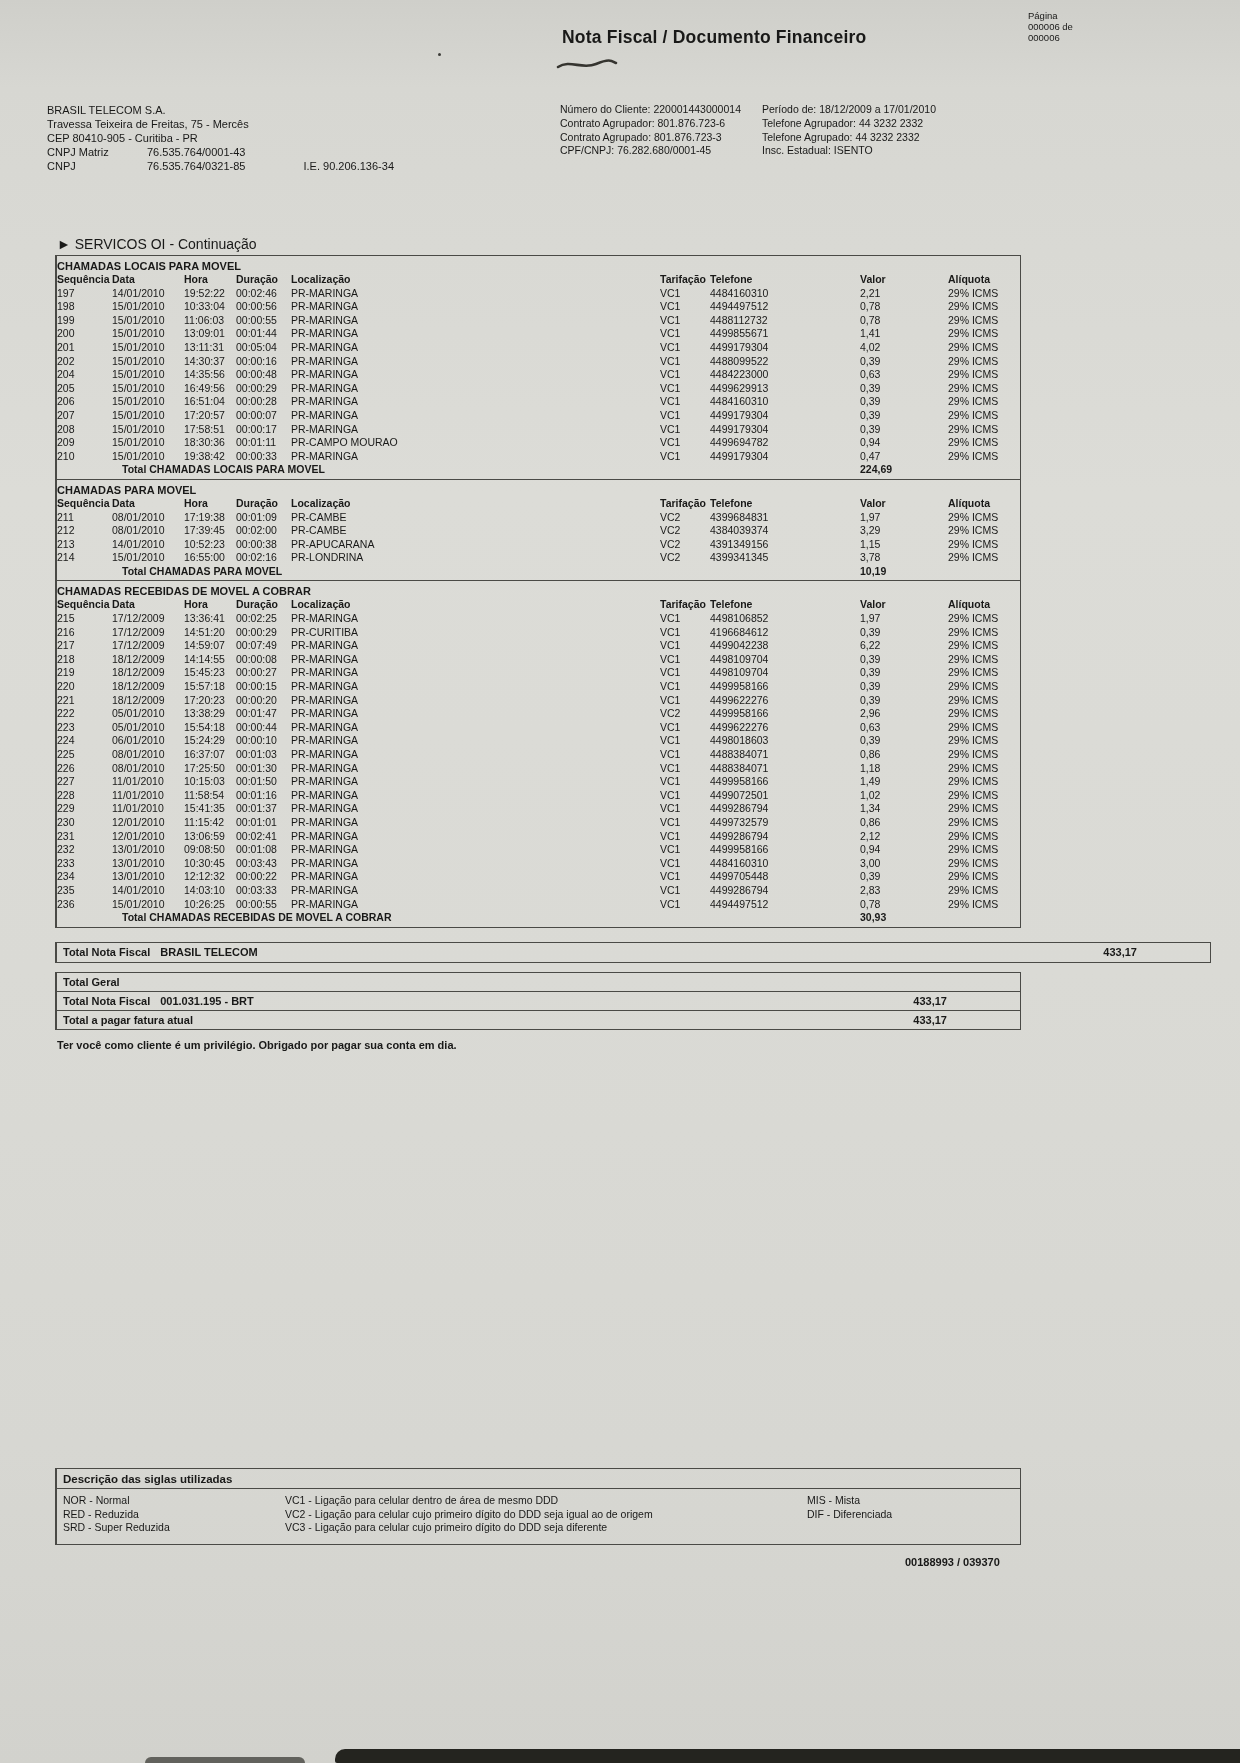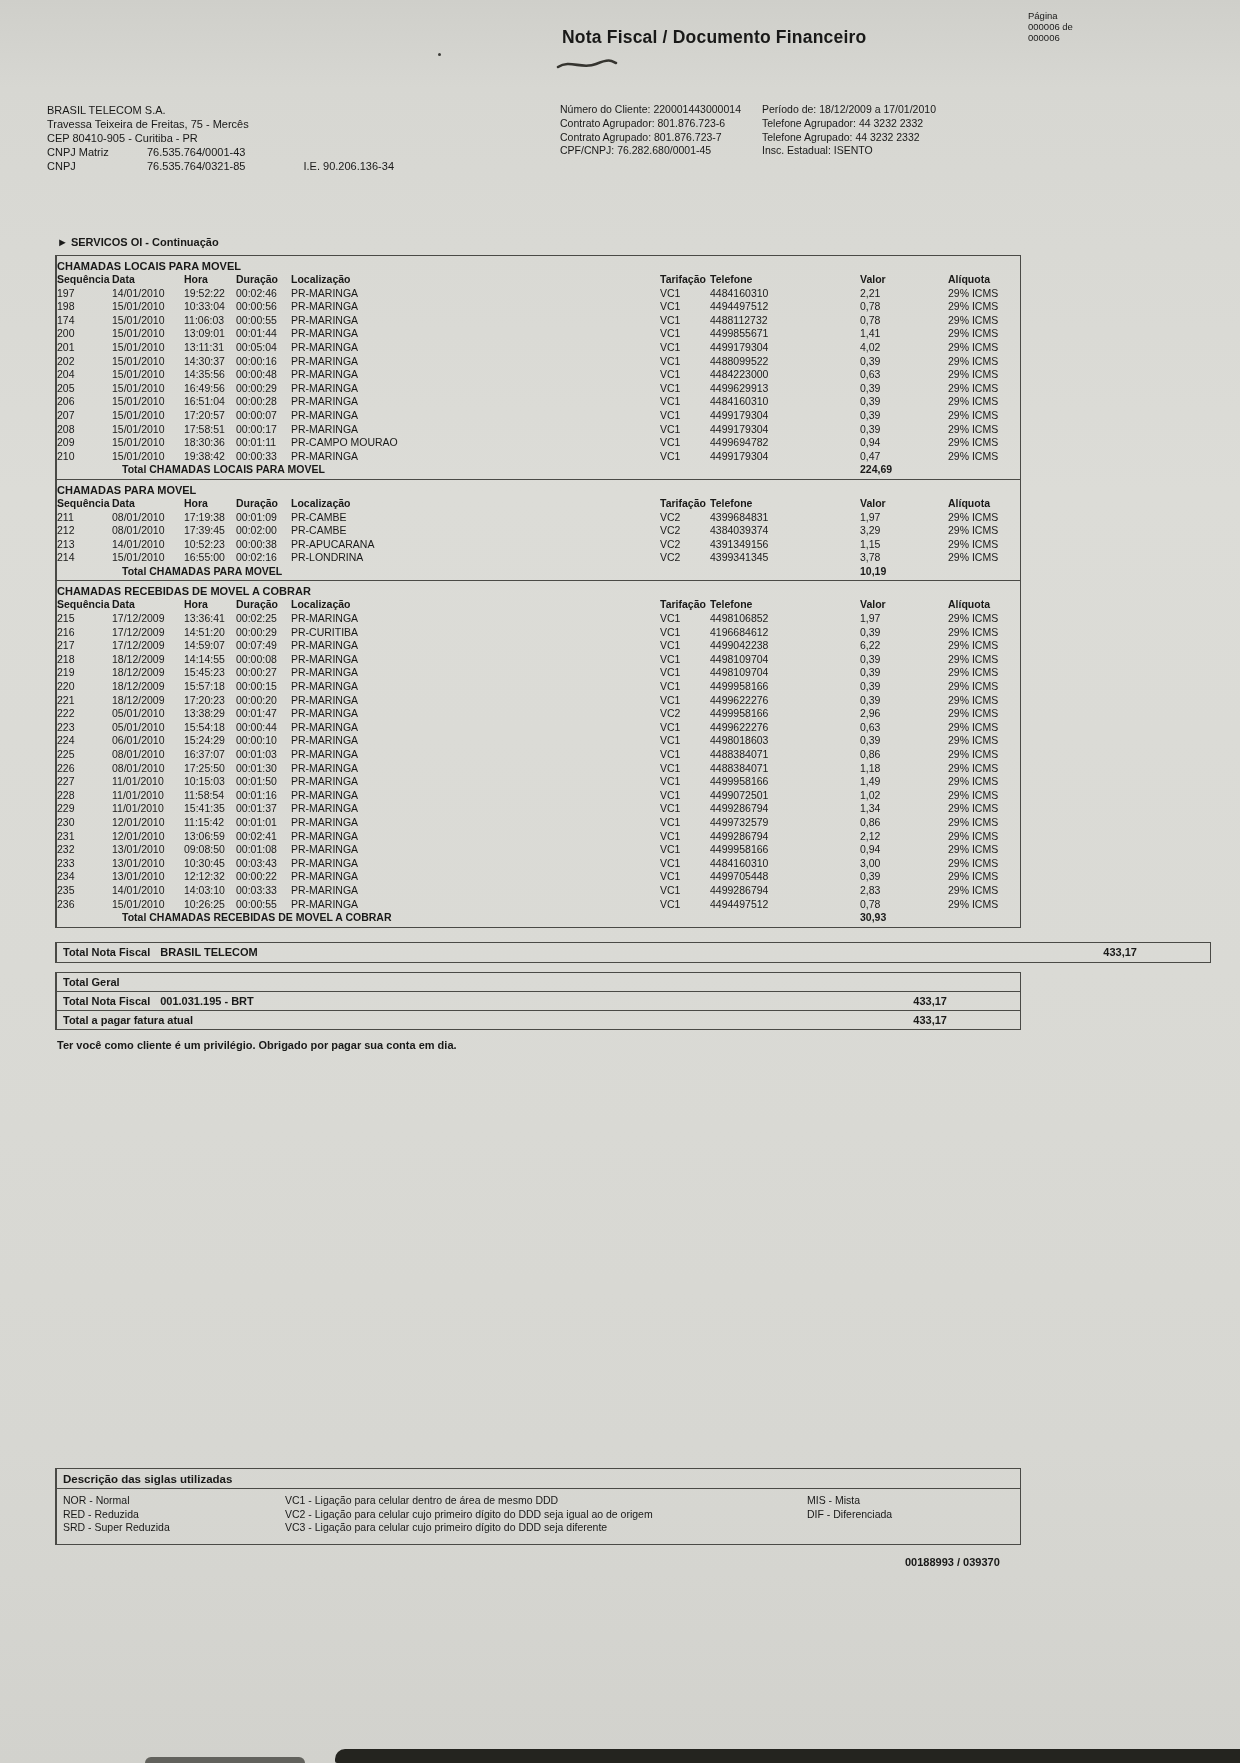--- a/index.html
+++ b/index.html
@@ -16,21 +16,21 @@
   .doc-title { position:absolute; top:27px; left:562px; font-size:17.5px; font-weight:bold; letter-spacing:.2px; }
   .pen-mark { position:absolute; top:56px; left:556px; }
   .pen-dot { position:absolute; top:53px; left:438px; width:3px; height:3px; border-radius:50%; background:#3c3c38; }
   .page-info { position:absolute; top:10px; left:1028px; font-size:9.5px; line-height:11px; }
   .company { position:absolute; top:103px; left:47px; font-size:11px; line-height:14px; }
   .company .lbl { display:inline-block; width:100px; }
   .company .ie { display:inline-block; margin-left:58px; }
   .client-col { position:absolute; top:103px; font-size:10.5px; line-height:13.8px; }
   .client-left { left:560px; }
   .client-right { left:762px; }
-  .section-title { position:absolute; top:236px; left:57px; font-size:11px; font-weight:bold; }
+  .section-title { position:absolute; top:236px; left:57px; font-size:14px; font-weight:normal; }
   .main-box { position:absolute; top:255px; left:55px; width:966px; border:1px solid #4a4a46; border-left-width:2px; }
   .call-section + .call-section { border-top:1px solid #4a4a46; }
   .call-title { font-weight:bold; font-size:11px; padding:4px 6px 1px 0; }
   table.call-table { width:100%; border-collapse:collapse; table-layout:fixed; font-size:10.5px; }
   .call-table th, .call-table td { padding:0; line-height:13.6px; height:13.6px; white-space:nowrap; overflow:hidden; font-weight:normal; text-align:left; }
   .call-table thead th { font-weight:bold; }
   .col0 { width:55px; text-align:right; padding-right:6px; }
   .col1 { width:72px; padding-left:10px; }
   .col2 { width:52px; padding-left:8px;margin-left:44px; }
   .col3 { width:55px; padding-left:8px; }
@@ -87,21 +87,21 @@
       <span class="lbl">CNPJ Matriz</span><span>76.535.764/0001-43</span>
     </div>
     <div>
       <span class="lbl">CNPJ</span><span>76.535.764/0321-85</span><span class="ie">I.E. 90.206.136-34</span>
     </div>
   </div>
 
   <div class="client-col client-left">
     <div>Número do Cliente: 220001443000014</div>
     <div>Contrato Agrupador: 801.876.723-6</div>
-    <div>Contrato Agrupado: 801.876.723-7</div>
+    <div>Contrato Agrupado: 801.876.723-3</div>
     <div>CPF/CNPJ: 76.282.680/0001-45</div>
   </div>
 
   <div class="client-col client-right">
     <div>Período de: 18/12/2009 a 17/01/2010</div>
     <div>Telefone Agrupador: 44 3232 2332</div>
     <div>Telefone Agrupado: 44 3232 2332</div>
     <div>Insc. Estadual: ISENTO</div>
   </div>
 
@@ -142,21 +142,21 @@
                 <td class="col1">15/01/2010</td>
                 <td class="col2">10:33:04</td>
                 <td class="col3">00:00:56</td>
                 <td class="col4">PR-MARINGA</td>
                 <td class="col5">VC1</td>
                 <td class="col6">4494497512</td>
                 <td class="col7">0,78</td>
                 <td class="col8">29% ICMS</td>
               </tr>
               <tr>
-                <td class="col0">174</td>
+                <td class="col0">199</td>
                 <td class="col1">15/01/2010</td>
                 <td class="col2">11:06:03</td>
                 <td class="col3">00:00:55</td>
                 <td class="col4">PR-MARINGA</td>
                 <td class="col5">VC1</td>
                 <td class="col6">4488112732</td>
                 <td class="col7">0,78</td>
                 <td class="col8">29% ICMS</td>
               </tr>
               <tr>

